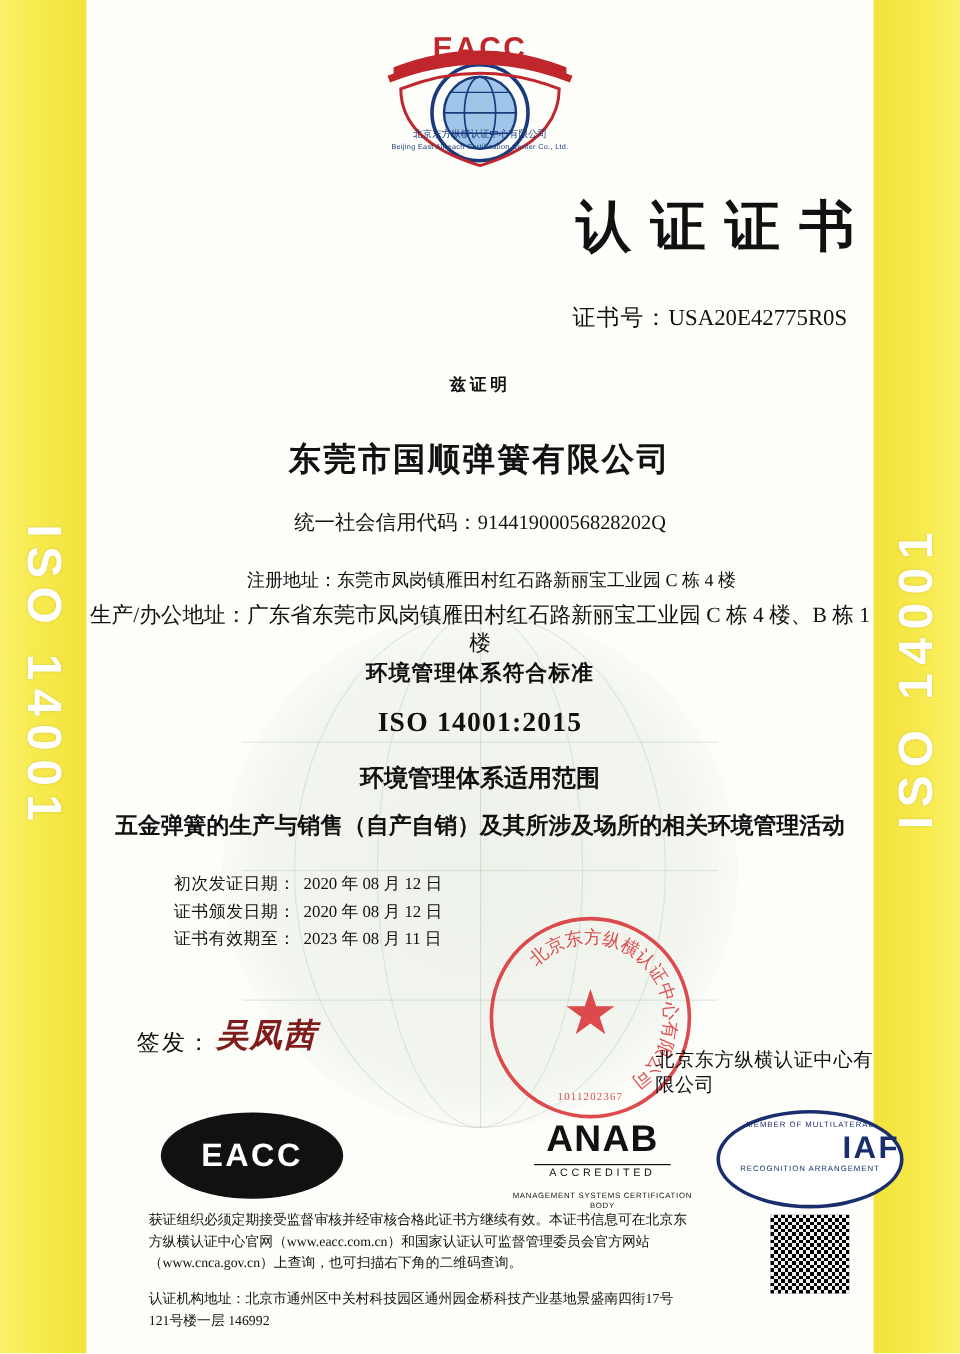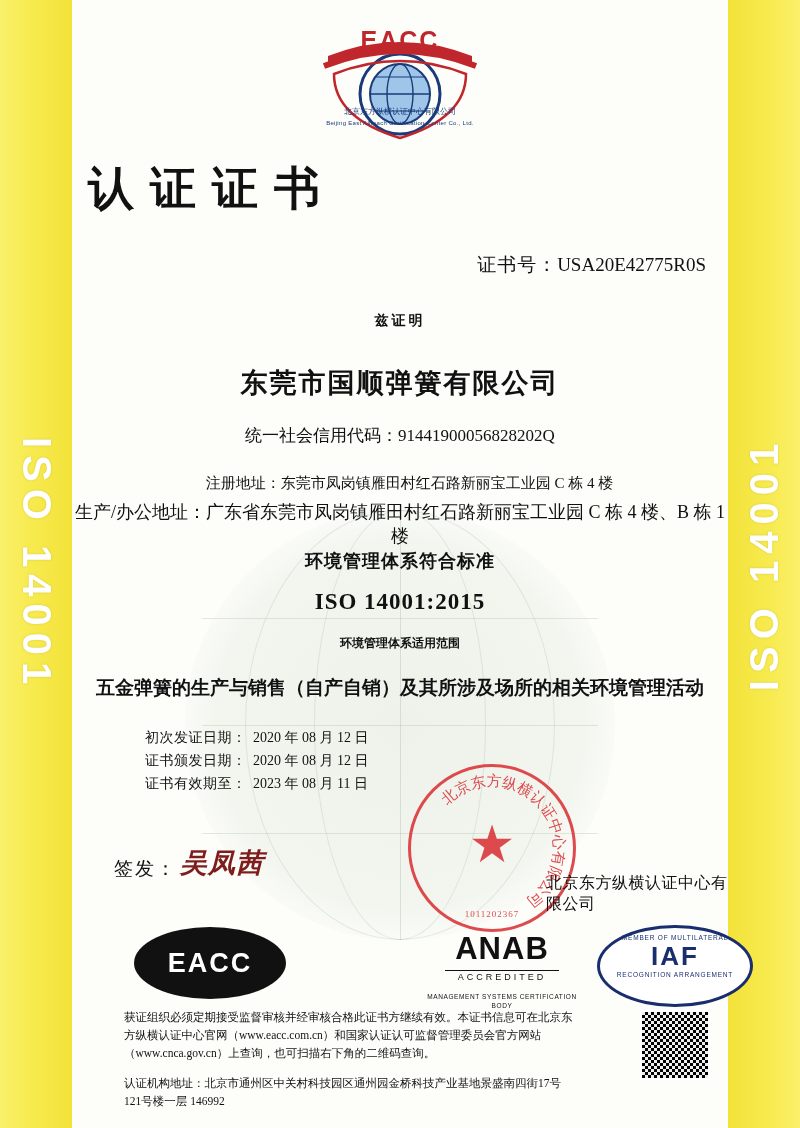--- a/index.html
+++ b/index.html
@@ -132,21 +132,21 @@
     text-align: center;
     font-size: 8px;
     color: #1a3a7a;
   }
   
   .title {
     position: absolute;
     top: 158px;
     left: 0;
     right: 0;
-    text-align: left;
+    text-align: right;
     font-family: "DejaVu Sans", sans-serif;
     font-size: 46px;
     font-weight: bold;
     color: #111;
     letter-spacing: 16px;
     text-indent: 16px;
   }
   .cert-no {
     position: absolute;
     top: 252px;
@@ -165,21 +165,21 @@
     text-align: center;
     color: #111;
   }
   .l-hereby { top: 312px; font-size: 14px; font-weight: bold; letter-spacing: 3px; }
   .l-company { top: 365px; font-size: 27px; font-weight: bold; letter-spacing: 2px; }
   .l-credit { top: 424px; font-size: 17px; }
   .l-addr1 { top: 474px; font-size: 15px; margin-left: 19px; }
   .l-addr2 { top: 500px; font-size: 18px; }
   .l-standard-label { top: 549px; font-size: 18px; font-weight: bold; letter-spacing: 1px; }
   .l-standard { top: 589px; font-size: 23px; font-weight: bold; letter-spacing: 1px; }
-  .l-scope-label { top: 635px; font-size: 12px; font-weight: bold; }
+  .l-scope-label { top: 635px; font-size: 20px; font-weight: bold; }
   .l-scope { top: 675px; font-size: 19px; font-weight: bold; }
   
   .dates {
     position: absolute;
     top: 726px;
     left: 58px;
     font-size: 14px;
     color: #111;
     line-height: 23px;
   }
@@ -293,21 +293,21 @@
     width: 150px;
     height: 76px;
     border-radius: 50%;
     border: 3px solid #1a2e6e;
     background: #fff;
     color: #1a2e6e;
     text-align: center;
     font-family: "Liberation Sans", sans-serif;
   }
   .iaf .t { font-size: 6.5px; letter-spacing: .8px; margin-top: 6px; }
-  .iaf .m { font-size: 26px; font-weight: bold; letter-spacing: 2px; line-height: 30px; }
+  .iaf .m { font-size: 26px; font-weight: bold; letter-spacing: 2px; line-height: 30px; text-align: right; }
   .iaf .b { font-size: 6.5px; letter-spacing: .8px; }
   
   .footer {
     position: absolute;
     top: 1008px;
     left: 52px;
     right: 150px;
     font-size: 11.5px;
     line-height: 18px;
     color: #111;

